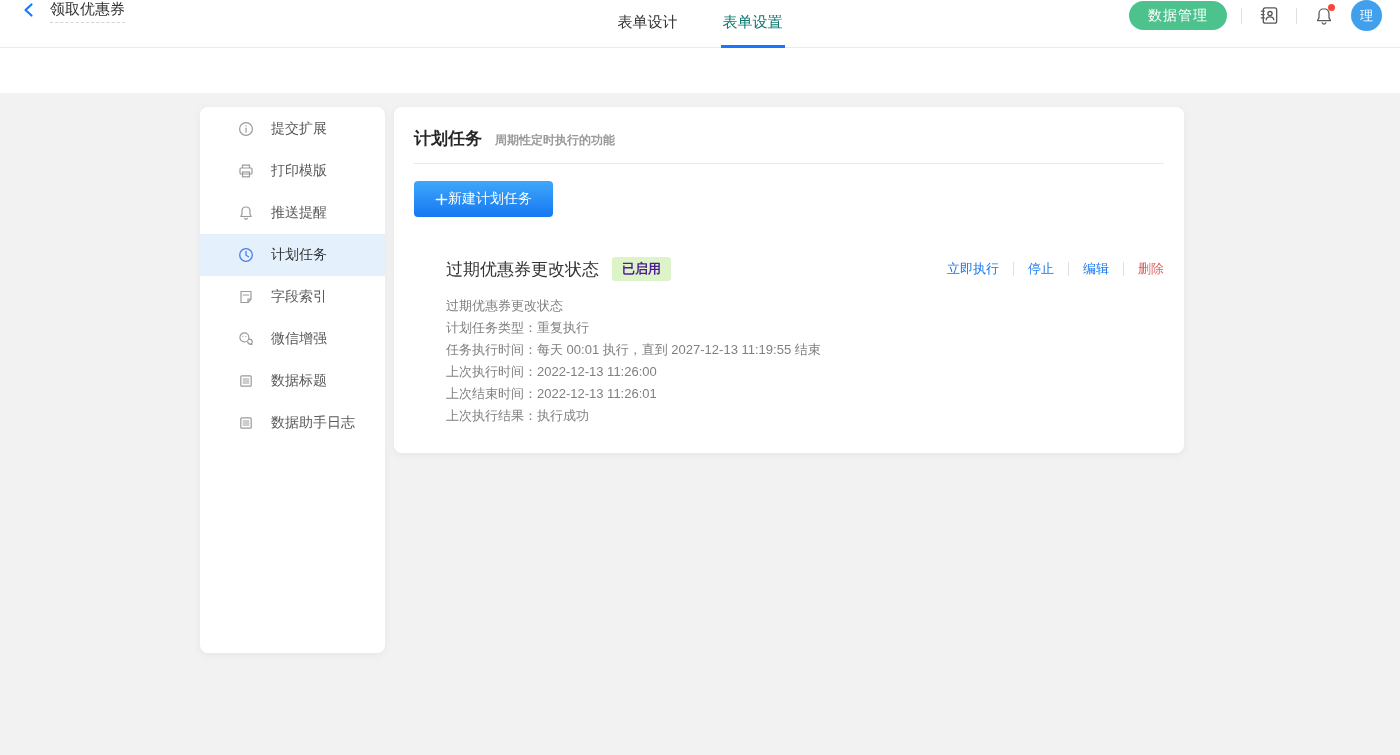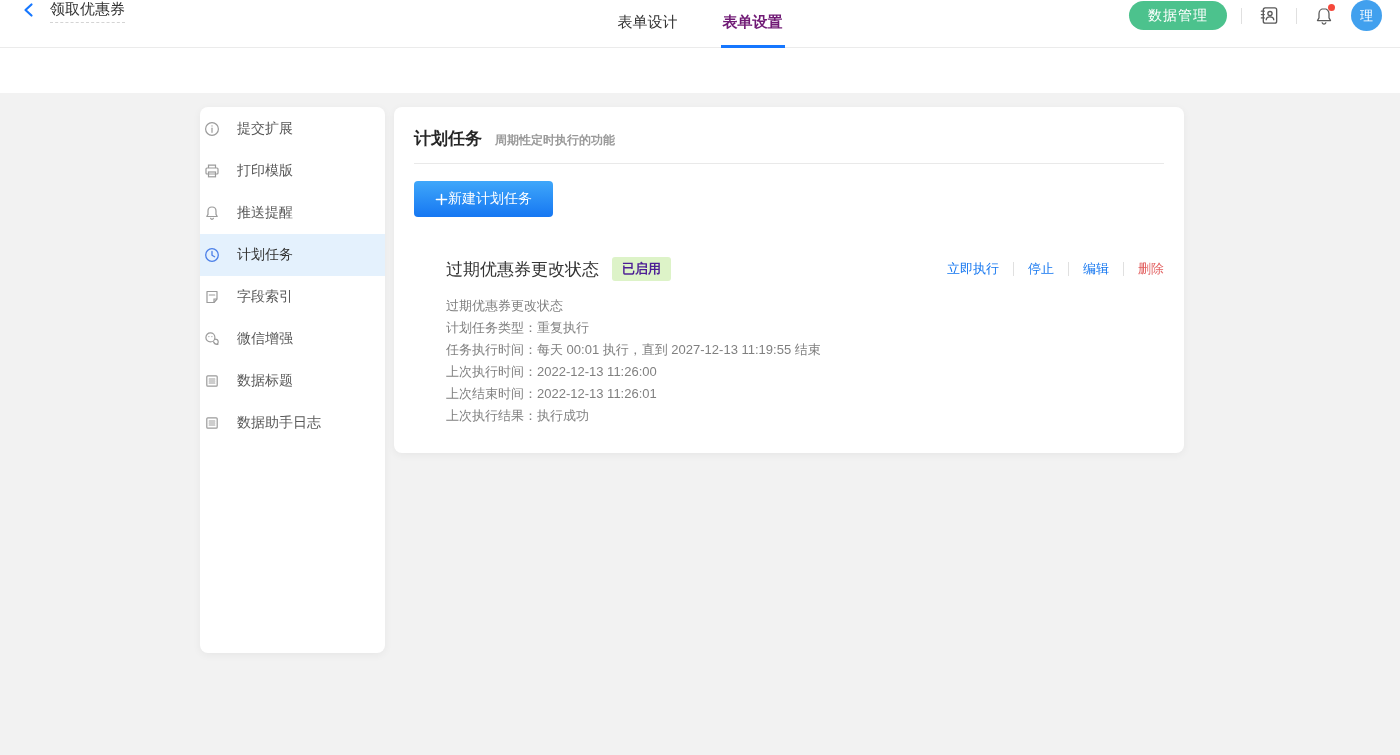--- a/index.html
+++ b/index.html
@@ -52,23 +52,23 @@
     height: 48px;
     display: flex;
     align-items: center;
     font-size: 15px;
     color: #333;
     border-bottom: 3px solid transparent;
     padding: 0 2px;
     cursor: pointer;
   }
   .tab.active {
-    color: #701a75;
+    color: #0f766e;
     border-bottom-color: #1677ff;
-    font-weight: bold;
+    font-weight: normal;
   }
   .topbar-right {
     margin-left: auto;
     display: flex;
     align-items: center;
     padding-right: 18px;
     gap: 14px;
     position: relative;
     z-index: 11;
   }
@@ -130,21 +130,21 @@
     position: absolute;
     left: 200px; top: 14px;
     width: 185px;
     height: 546px;
     padding-top: 1px;
   }
   .side-item {
     height: 42px;
     display: flex;
     align-items: center;
-    padding-left: 4px;
+    padding-left: 38px;
     gap: 17px;
     font-size: 14px;
     color: #595959;
     cursor: pointer;
   }
   .side-item .s-icon { color: #9b9b9b; display: flex; align-items: center; }
   .side-item.active {
     background: #e4f1fd;
     color: #333;
   }

